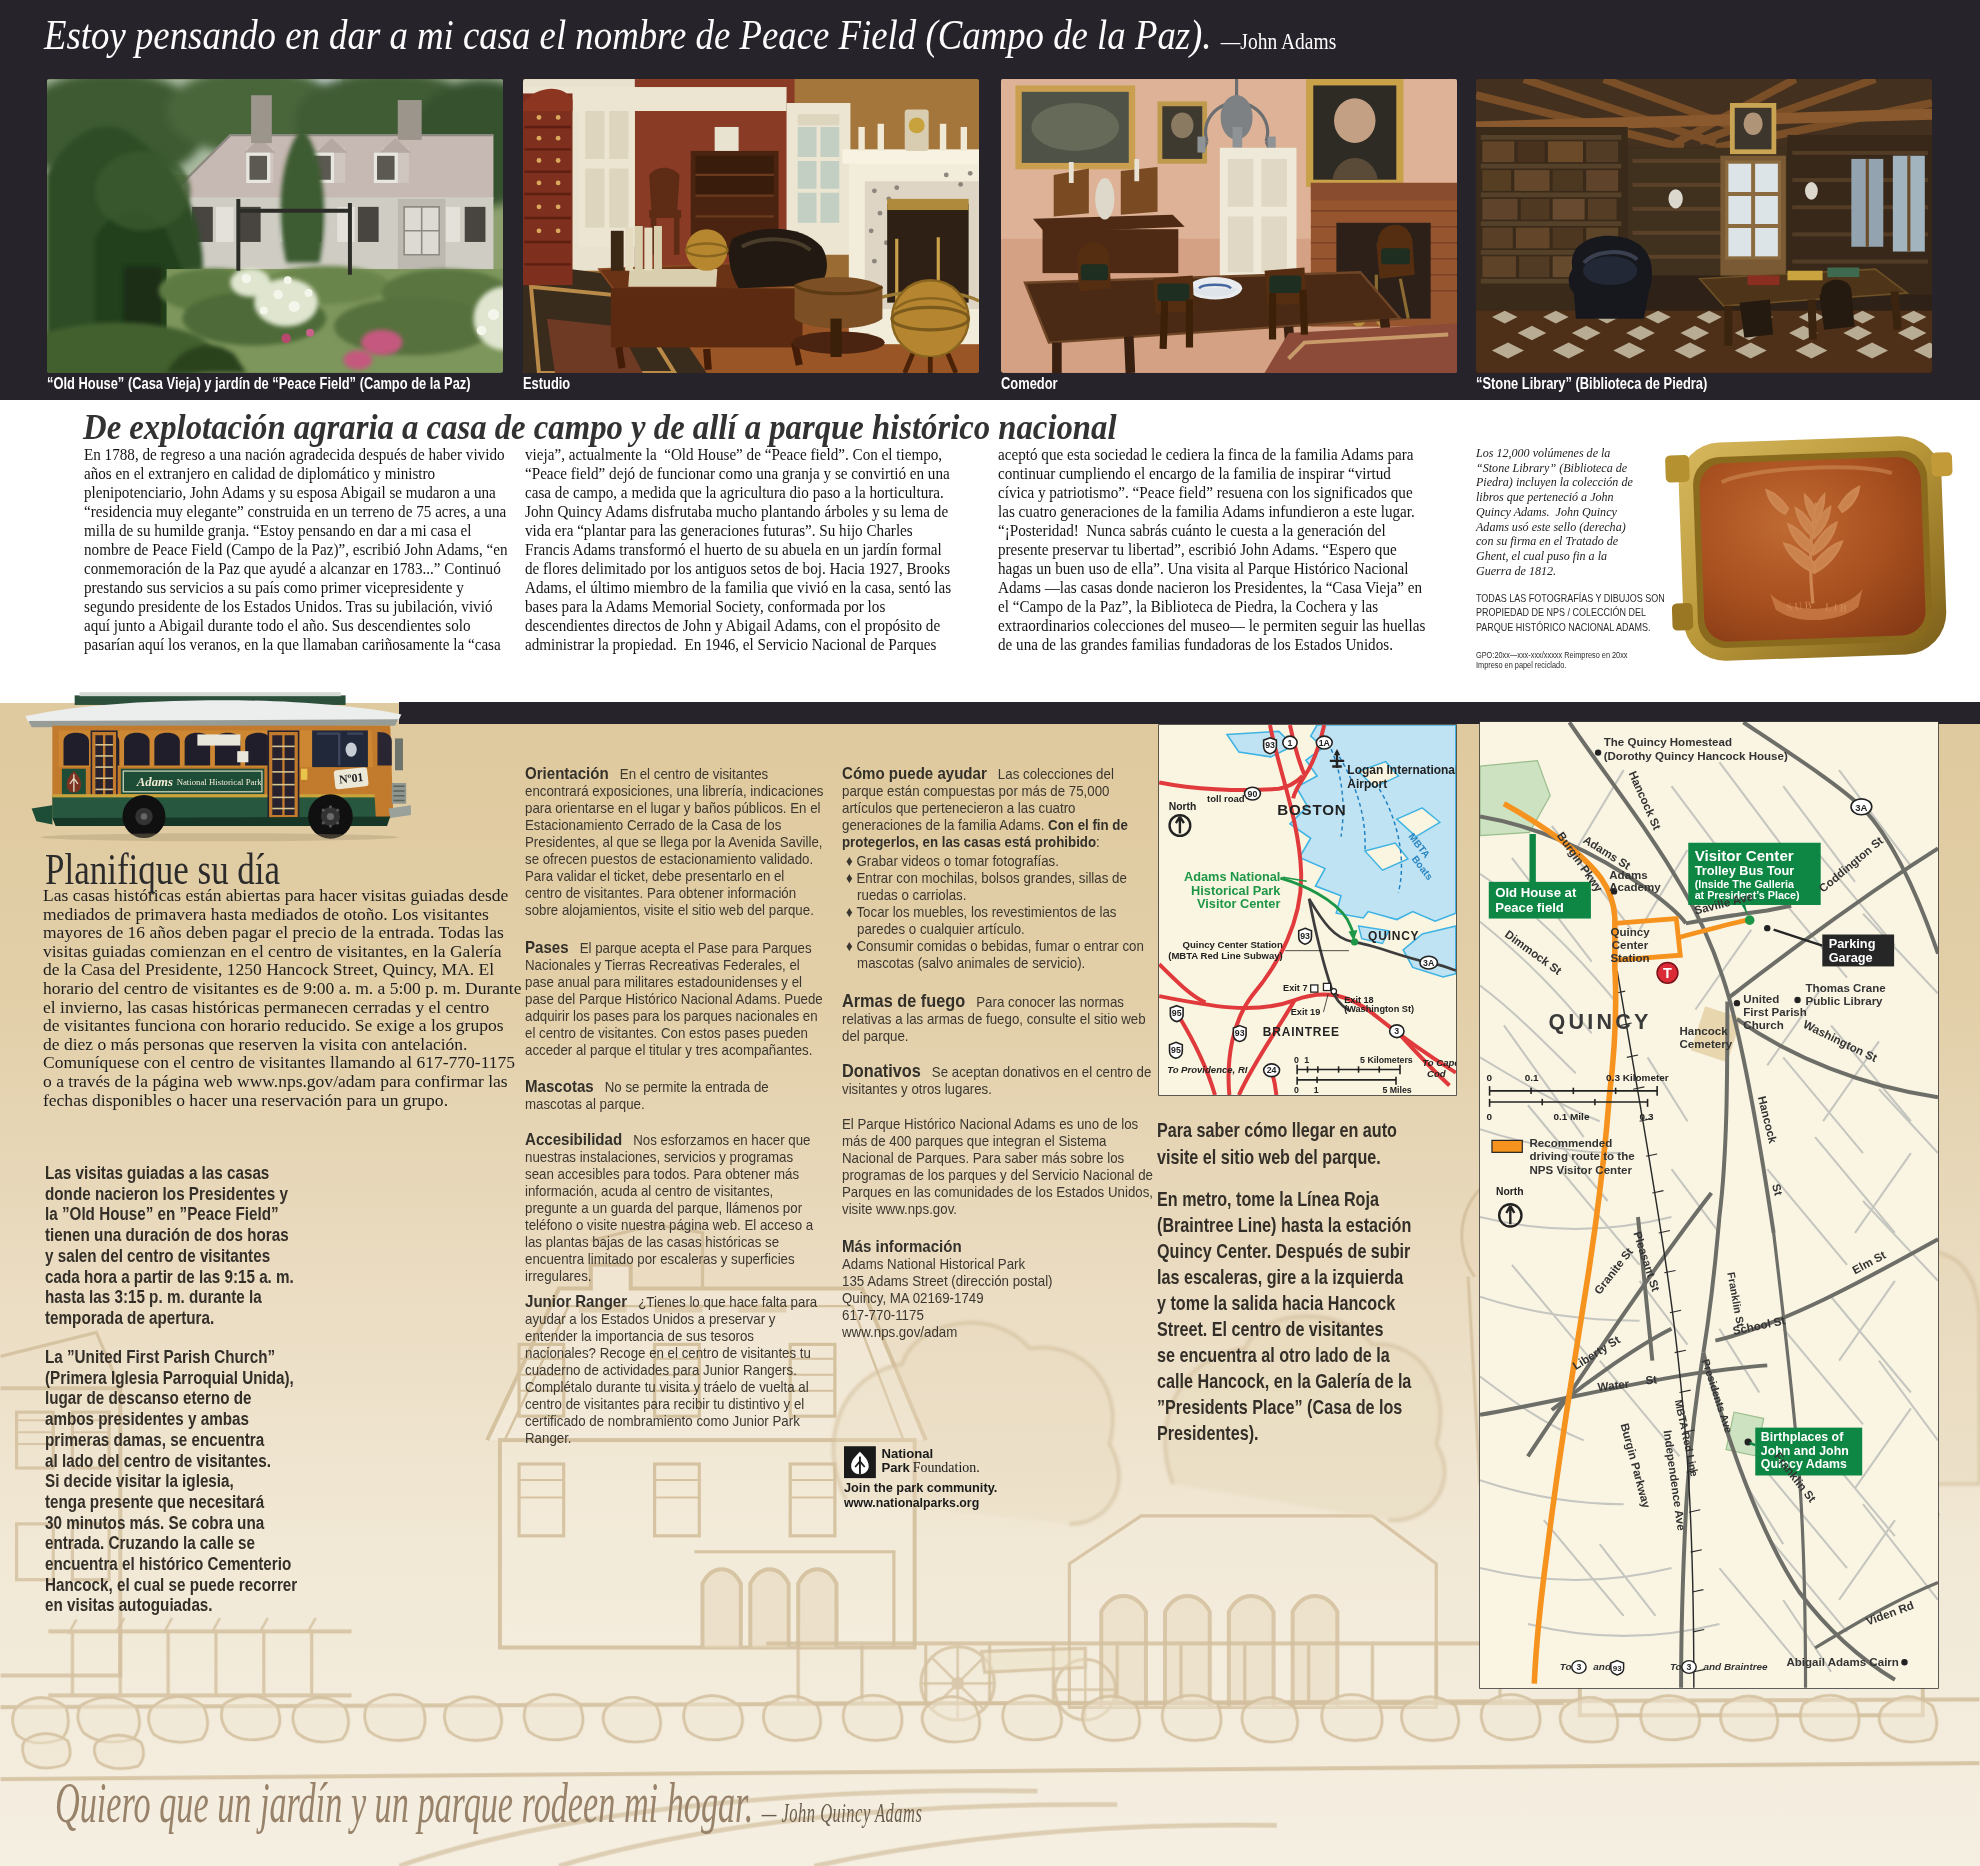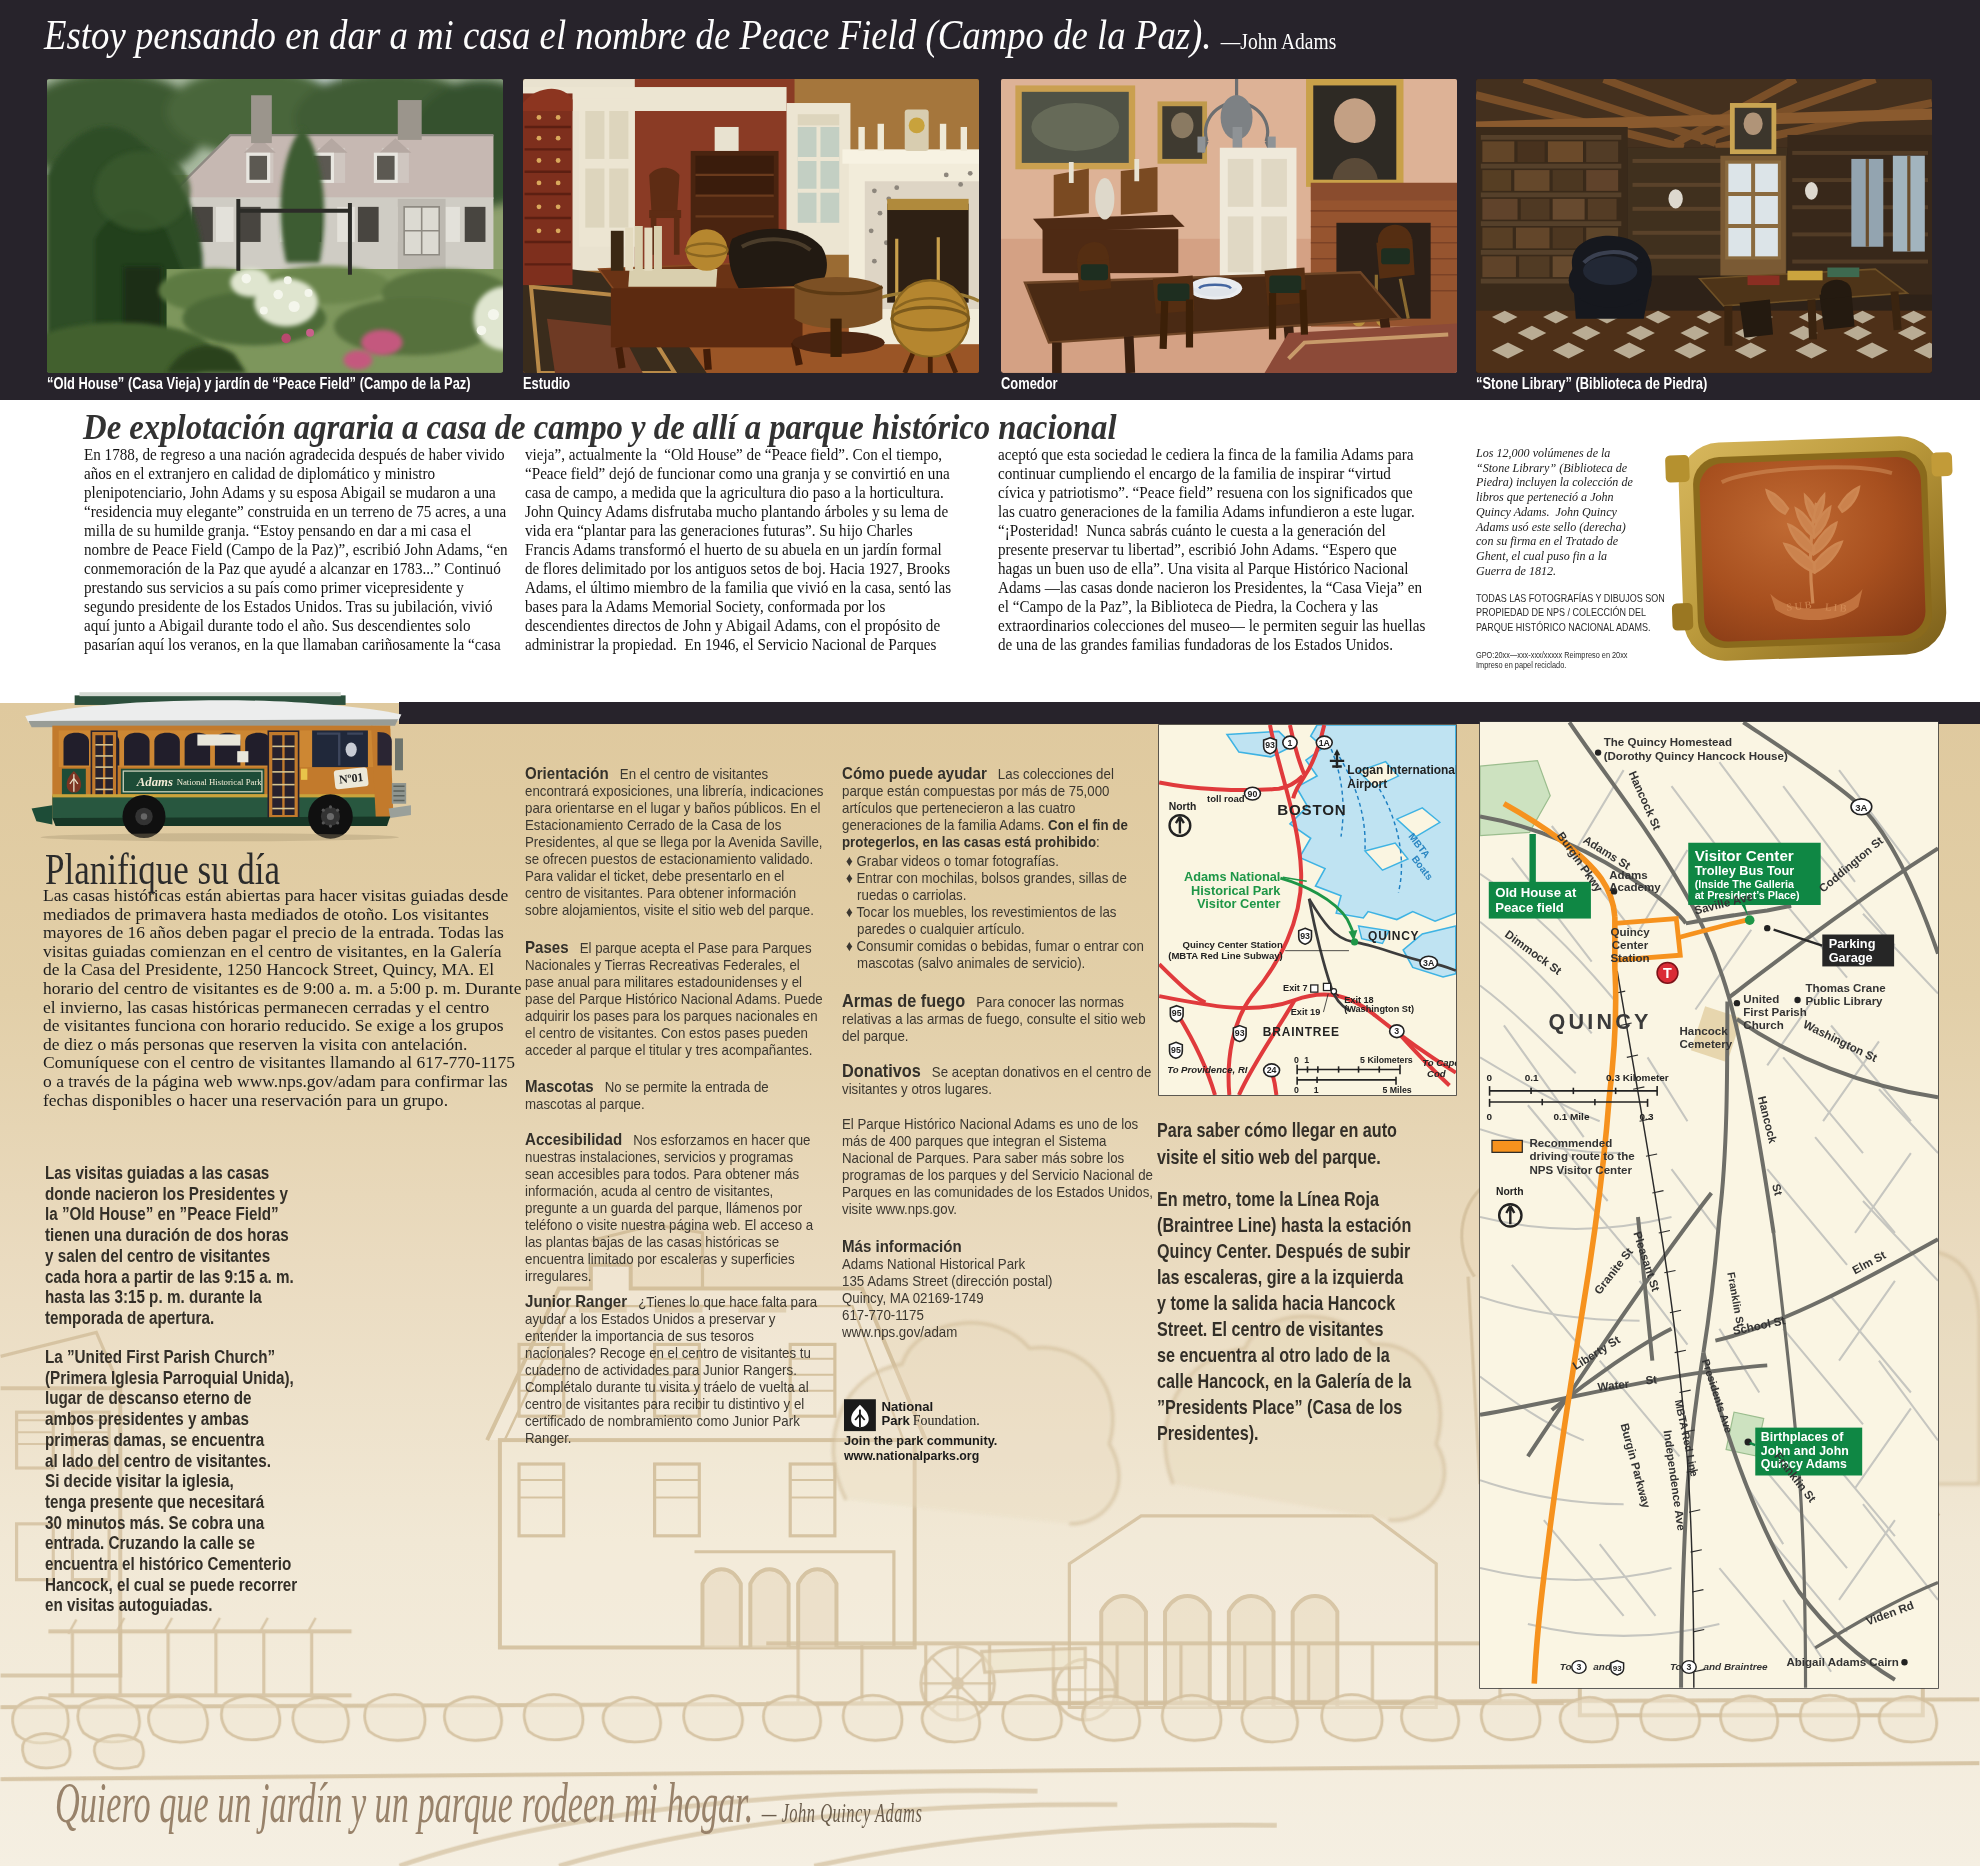--- a/index.html
+++ b/index.html
@@ -798,21 +798,21 @@
 <div class="abs scol" style="left:525px;top:939px;"><span class="shead">Pases</span>&nbsp;&nbsp; El parque acepta el Pase para Parques Nacionales y Tierras Recreativas Federales, el pase anual para militares estadounidenses y el pase del Parque Histórico Nacional Adams. Puede adquirir los pases para los parques nacionales en el centro de visitantes. Con estos pases pueden acceder al parque el titular y tres acompañantes.</div>
 <div class="abs scol" style="left:525px;top:1078px;"><span class="shead">Mascotas</span>&nbsp;&nbsp; No se permite la entrada de mascotas al parque.</div>
 <div class="abs scol" style="left:525px;top:1131px;"><span class="shead">Accesibilidad</span>&nbsp;&nbsp; Nos esforzamos en hacer que nuestras instalaciones, servicios y programas sean accesibles para todos. Para obtener más información, acuda al centro de visitantes, pregunte a un guarda del parque, llámenos por teléfono o visite nuestra página web. El acceso a las plantas bajas de las casas históricas se encuentra limitado por escaleras y superficies irregulares.</div>
 <div class="abs scol" style="left:525px;top:1293px;"><span class="shead">Junior Ranger</span>&nbsp;&nbsp; ¿Tienes lo que hace falta para ayudar a los Estados Unidos a preservar y entender la importancia de sus tesoros nacionales? Recoge en el centro de visitantes tu cuaderno de actividades para Junior Rangers. Complétalo durante tu visita y tráelo de vuelta al centro de visitantes para recibir tu distintivo y el certificado de nombramiento como Junior Park Ranger.</div>
 <div class="abs scol" style="left:842px;top:765px;width:342px;"><span class="shead">Cómo puede ayudar</span>&nbsp;&nbsp; Las colecciones del parque están compuestas por más de 75,000 artículos que pertenecieron a las cuatro generaciones de la familia Adams. <b>Con el fin de protegerlos, en las casas está prohibido</b>:</div>
 <div class="abs scol" style="left:846px;top:852px;width:342px;">♦&nbsp;Grabar videos o tomar fotografías.<br>♦&nbsp;Entrar con mochilas, bolsos grandes, sillas de<br>&nbsp;&nbsp;&nbsp;ruedas o carriolas.<br>♦&nbsp;Tocar los muebles, los revestimientos de las<br>&nbsp;&nbsp;&nbsp;paredes o cualquier artículo.<br>♦&nbsp;Consumir comidas o bebidas, fumar o entrar con<br>&nbsp;&nbsp;&nbsp;mascotas (salvo animales de servicio).</div>
 <div class="abs scol" style="left:842px;top:992px;width:351px;"><span class="shead" style="font-size:18.4px;">Armas de fuego</span>&nbsp;&nbsp; Para conocer las normas relativas a las armas de fuego, consulte el sitio web del parque.</div>
 <div class="abs scol" style="left:842px;top:1062px;width:351px;"><span class="shead" style="font-size:18.4px;">Donativos</span>&nbsp;&nbsp; Se aceptan donativos en el centro de visitantes y otros lugares.</div>
 <div class="abs scol" style="left:842px;top:1115px;width:356px;">El Parque Histórico Nacional Adams es uno de los más de 400 parques que integran el Sistema Nacional de Parques. Para saber más sobre los programas de los parques y del Servicio Nacional de Parques en las comunidades de los Estados Unidos, visite www.nps.gov.</div>
 <div class="abs scol" style="left:842px;top:1238px;width:351px;"><span class="shead">Más información</span><br>Adams National Historical Park<br>135 Adams Street (dirección postal)<br>Quincy, MA 02169-1749<br>617-770-1175<br>www.nps.gov/adam</div>
-<div class="abs" style="left:844px;top:1399px;width:271px;">
+<div class="abs" style="left:844px;top:1446px;width:271px;">
 <svg width="239" height="69" viewBox="0 0 300 86">
 <rect x="0" y="0" width="40" height="40" fill="#1a1a1a"></rect>
 <path d="M20 7 C14 13 9 18 9 25 C9 31 14 35 20 35 C26 35 31 31 31 25 C31 18 26 13 20 7 Z" fill="#fff"></path>
 <path d="M20 13 L20 35" stroke="#1a1a1a" stroke-width="2.4"></path>
 <path d="M20 19 L14 26 M20 19 L26 26" stroke="#1a1a1a" stroke-width="2.2" fill="none"></path>
 <text x="47" y="15" font-family="Liberation Sans,sans-serif" font-size="16.5" font-weight="bold" fill="#1a1a1a">National</text>
 <text x="47" y="32" font-family="Liberation Sans,sans-serif" font-size="16.5" font-weight="bold" fill="#1a1a1a">Park<tspan font-family="Liberation Serif,serif" font-weight="normal" font-size="17.5"> Foundation.</tspan></text>
 <text x="0" y="57" font-family="Liberation Sans,sans-serif" font-size="16" font-weight="bold" fill="#1a1a1a">Join the park community.</text>
 <text x="0" y="76" font-family="Liberation Sans,sans-serif" font-size="15.5" font-weight="bold" fill="#1a1a1a">www.nationalparks.org</text>
 </svg></div>

